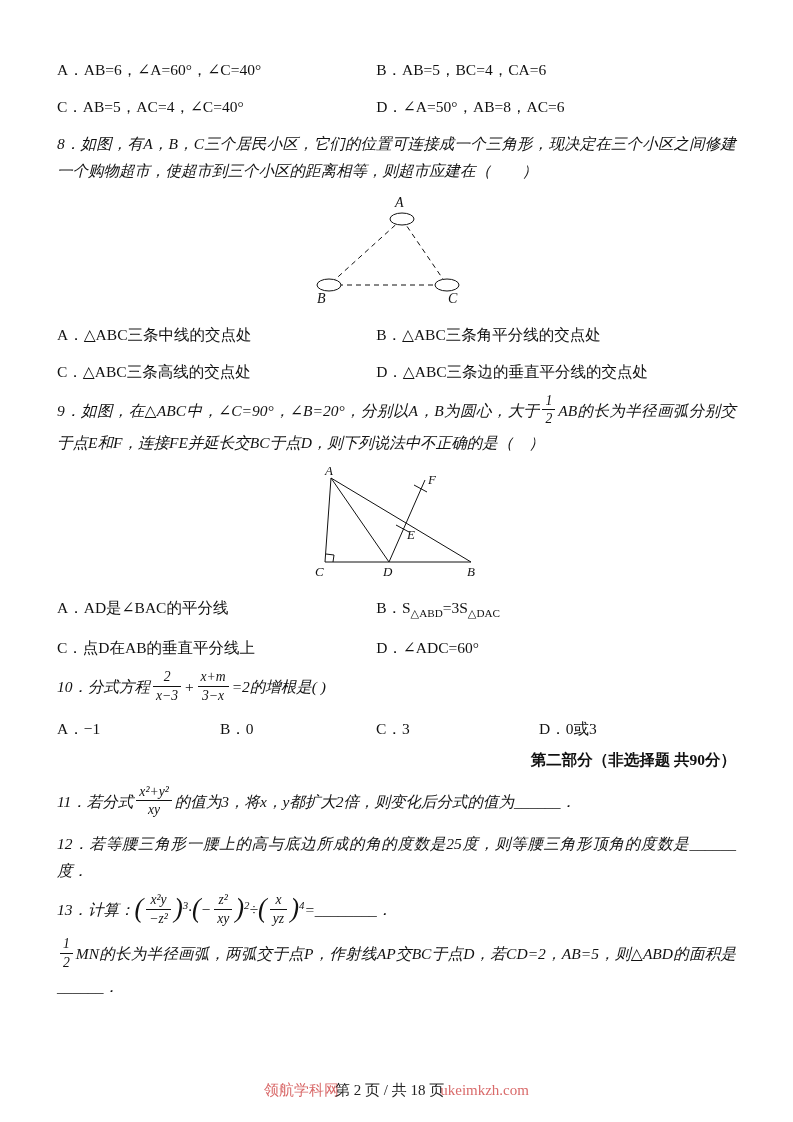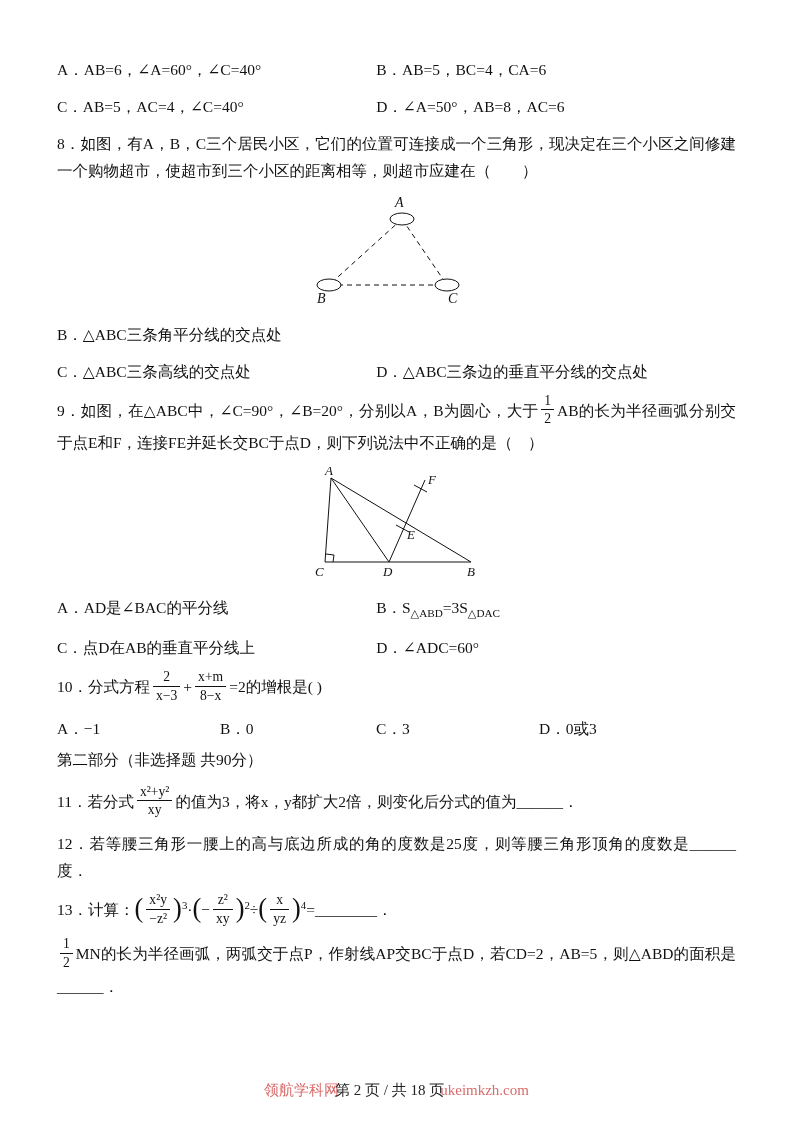--- a/index.html
+++ b/index.html
@@ -1,30 +1,30 @@
 <!DOCTYPE html>
 <html><head>
 <meta charset="utf-8">
 <style>
   *{box-sizing:border-box;}
   html,body{margin:0;padding:0;background:#fff;}
   body{width:793px;font-family:"Liberation Serif","DejaVu Serif",serif;color:#111;font-size:15.5px;}
   .page{width:793px;min-height:1122px;position:relative;padding:56px 57px 70px;background:#fff;}
   p{margin:0;}
-  .line{line-height:1.75;margin-bottom:10px;text-align:justify;}
+  .line{line-height:1.75;margin-bottom:10px;text-align:justify;font-style:italic;}
   .opts2{display:grid;grid-template-columns:47% 53%;line-height:1.75;margin-bottom:10px;}
   .opts4{display:grid;grid-template-columns:24% 23% 24% 29%;line-height:1.75;}
   .figure{text-align:center;margin:2px 0 8px;}
   .frac{display:inline-block;vertical-align:middle;text-align:center;line-height:1.15;margin:0 3px;font-size:0.88em;position:relative;top:-2px;}
   .frac .num{display:block;padding:0 3px 1px;}
   .frac .den{display:block;padding:1px 3px 0;border-top:1px solid #111;}
   sup{font-size:0.7em;}
   sub{font-size:0.72em;}
   .bp{font-size:1.7em;vertical-align:middle;line-height:0;position:relative;top:-2px;}
-  .section-title{text-align:left;font-weight:normal;line-height:1.75;margin:4px 0 12px;}
+  .section-title{text-align:right;font-weight:bold;line-height:1.75;margin:4px 0 12px;}
   .footer{position:absolute;left:0;right:0;bottom:22px;text-align:center;font-size:15px;white-space:nowrap;}
   .wm{color:#d96a6a;}
   .pageno{color:#222;position:relative;margin:0 -4px;}
   svg text{font-family:"Liberation Serif","DejaVu Serif",serif;}
 </style>
 </head>
 <body>
 
 <div class="page">
 
@@ -53,20 +53,21 @@
       </g>
       <g font-size="14" font-style="italic" fill="#111">
         <text x="113" y="12">A</text>
         <text x="35" y="108">B</text>
         <text x="166" y="108">C</text>
       </g>
     </svg>
   </div>
 
   <div class="opts2">
+    <span>A．△ABC三条中线的交点处</span>
     <span>B．△ABC三条角平分线的交点处</span>
   </div>
   <div class="opts2">
     <span>C．△ABC三条高线的交点处</span>
     <span>D．△ABC三条边的垂直平分线的交点处</span>
   </div>
 
   <p class="line">
     <span>9．如图，在△ABC中，∠C=90°，∠B=20°，分别以A，B为圆心，大于</span><span class="frac"><span class="num">1</span><span class="den">2</span></span><span>AB的长为半径画弧分别交于点E和F，连接FE并延长交BC于点D，则下列说法中不正确的是（　）</span>
   </p>
@@ -99,21 +100,21 @@
   <div class="opts2">
     <span>A．AD是∠BAC的平分线</span>
     <span><span>B．S</span><sub>△ABD</sub><span>=3S</span><sub>△DAC</sub></span>
   </div>
   <div class="opts2">
     <span>C．点D在AB的垂直平分线上</span>
     <span>D．∠ADC=60°</span>
   </div>
 
   <p class="line">
-    <span>10．分式方程</span><span class="frac"><span class="num">2</span><span class="den">x−3</span></span><span>+</span><span class="frac"><span class="num">x+m</span><span class="den">8−x</span></span><span>=2的增根是(  )</span>
+    <span>10．分式方程</span><span class="frac"><span class="num">2</span><span class="den">x−3</span></span><span>+</span><span class="frac"><span class="num">x+m</span><span class="den">3−x</span></span><span>=2的增根是(  )</span>
   </p>
   <div class="opts4">
     <span>A．−1</span>
     <span>B．0</span>
     <span>C．3</span>
     <span>D．0或3</span>
   </div>
 
   <p class="section-title">第二部分（非选择题 共90分）</p>
 

